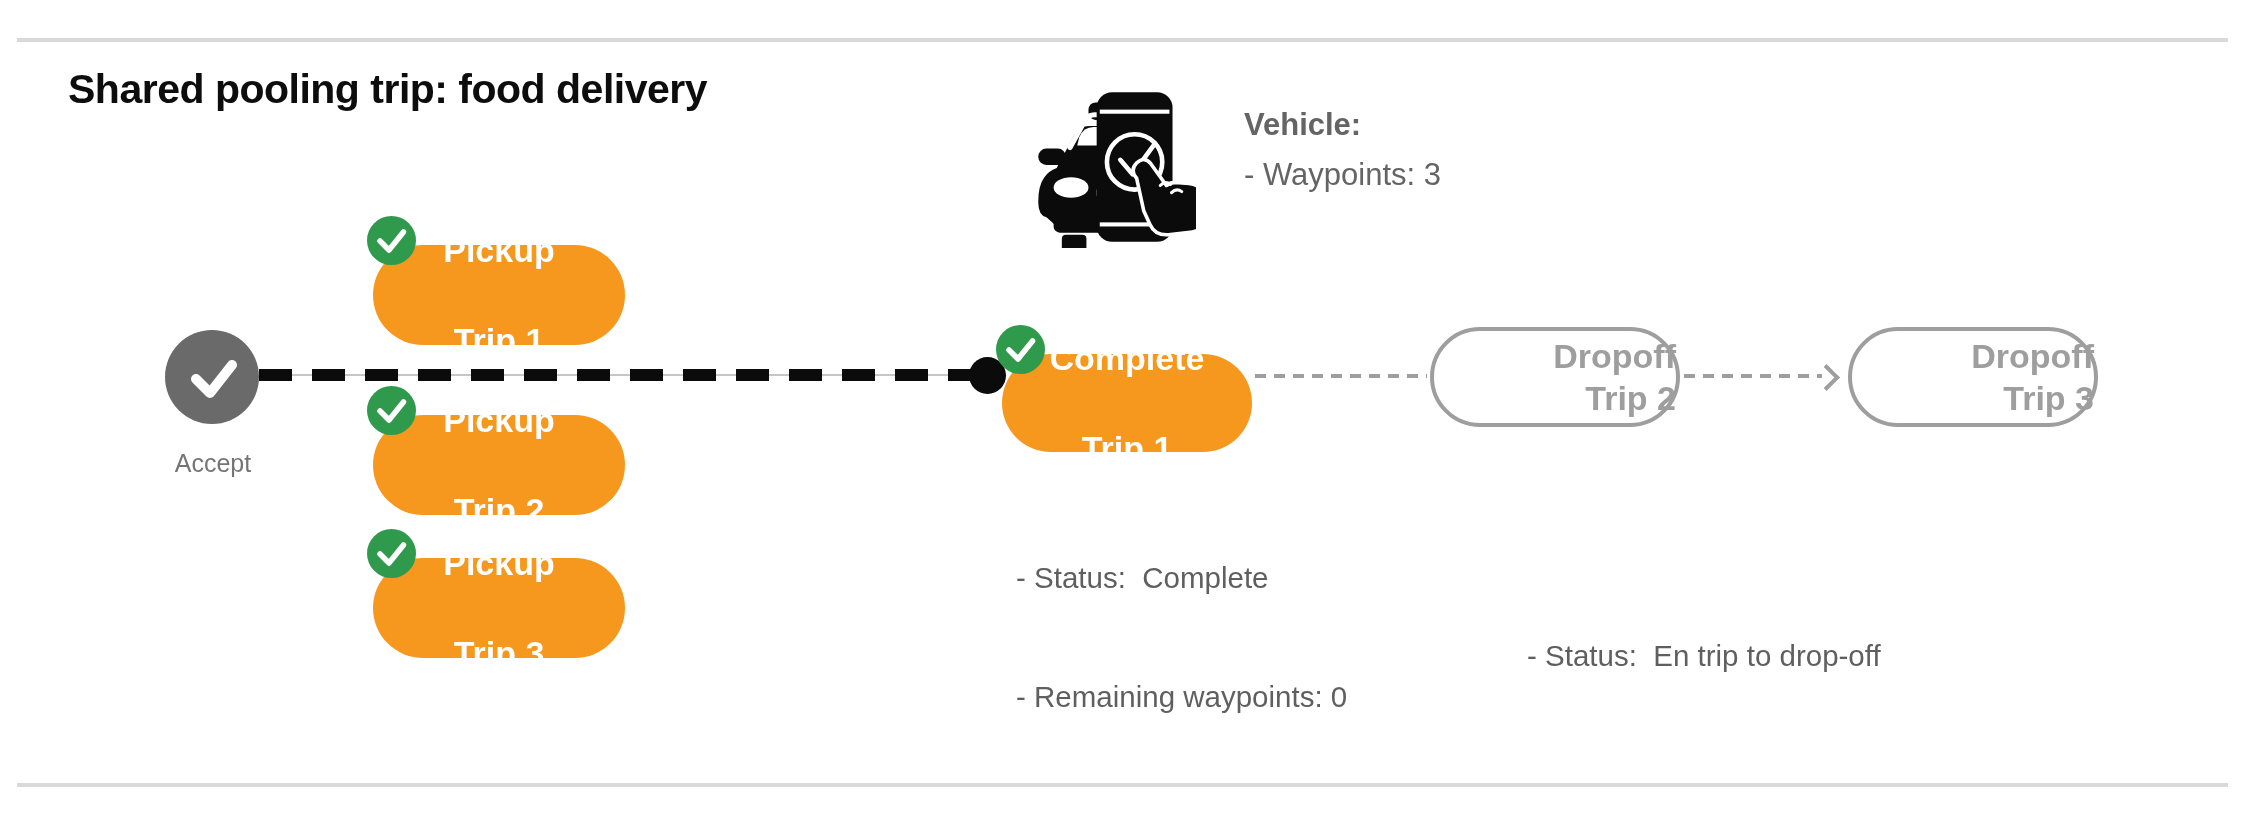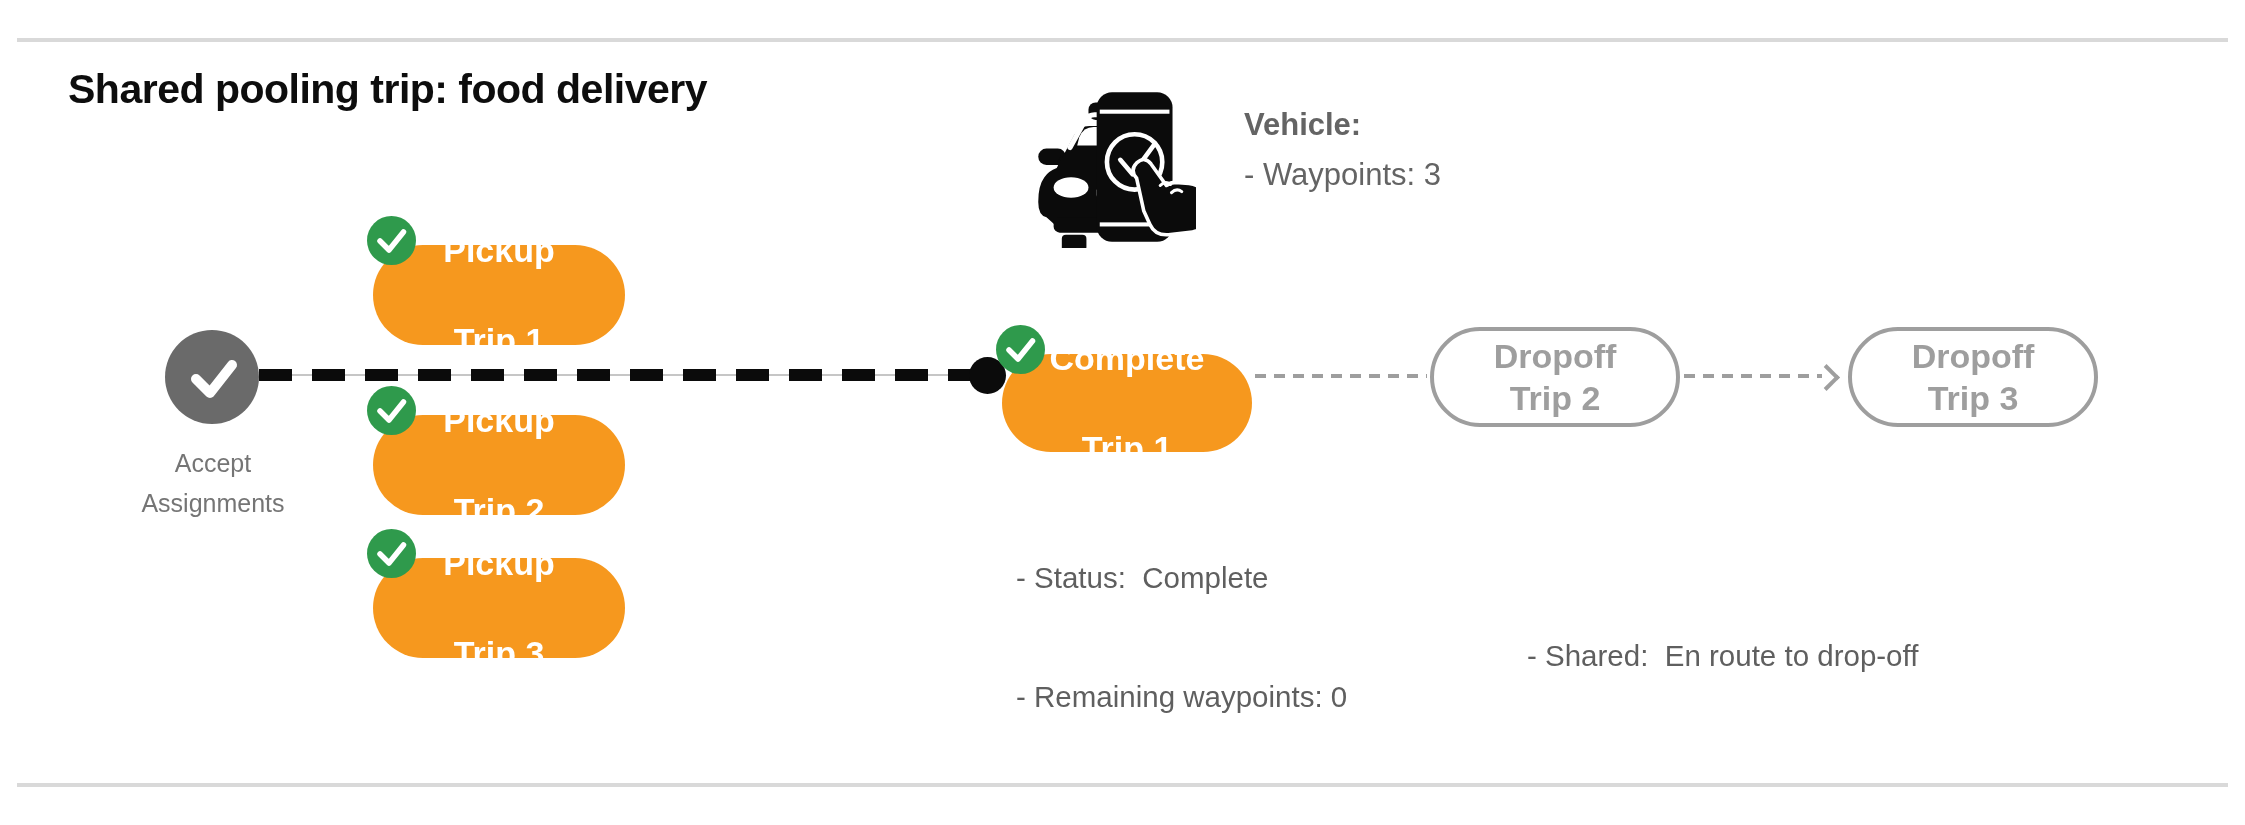--- a/index.html
+++ b/index.html
@@ -41,21 +41,21 @@
     background:repeating-linear-gradient(90deg,var(--route-black,#0b0b0b) 0 33px,transparent 33px 53px);
   }
   .dot{position:absolute;left:969px;top:357px;width:37px;height:37px;border-radius:50%;background:var(--route-black,#0b0b0b);}
 
   
   .pill{
     position:absolute;display:flex;flex-direction:column;align-items:center;justify-content:center;
     border-radius:52px;font-size:34px;font-weight:bold;line-height:42px;text-align:center;
   }
   .pill.orange{background:var(--accent-orange,#f6981e);color:#ffffff;gap:48px;}
-  .pill.outline{background:#fff;border:4px solid var(--outline-gray,#9e9e9e);color:var(--outline-gray,#9e9e9e);}
+  .pill.outline{background:#fff;border:4px solid var(--outline-gray,#9e9e9e);color:var(--outline-gray,#9e9e9e);align-items:flex-end;}
   .p1{left:373px;top:245px;width:252px;height:100px;}
   .p2{left:373px;top:415px;width:252px;height:100px;}
   .p3{left:373px;top:558px;width:252px;height:100px;}
   .pc{left:1002px;top:327px;width:250px;height:98px;margin-top:27px;}
   .d2{left:1430px;top:327px;width:242px;height:92px;}
   .d3{left:1848px;top:327px;width:242px;height:92px;}
 
   .badge{position:absolute;left:-6px;top:-29px;width:49px;height:49px;}
 
   
@@ -117,21 +117,20 @@
     </div>
   </div>
 
   <div class="start-circle">
     <svg width="56" height="56" viewBox="0 0 56 56">
       <path d="M12 30 l14 14 22 -28" fill="none" stroke="#ffffff" stroke-width="10" stroke-linecap="round" stroke-linejoin="round"></path>
     </svg>
   </div>
   <div class="start-label">
     <div>Accept</div>
-    <div>Assignments</div>
   </div>
 
   <div class="route"></div>
   <div class="dot"></div>
 
   <div class="pill orange p1">
     <svg class="badge" viewBox="0 0 49 49">
       <circle cx="24.5" cy="24.5" r="24.5" fill="var(--success-green,#2f9a4c)"></circle>
       <path d="M13 25 l9 9 14.5 -18" fill="none" stroke="#ffffff" stroke-width="5.5" stroke-linecap="round" stroke-linejoin="round"></path>
     </svg>
@@ -181,18 +180,18 @@
 
   <div class="status sl">
     <div>- Status:  Complete</div>
     <div>- Remaining waypoints: 0</div>
     
     
     
   </div>
 
   <div class="status sr">
-    <div>- Shared:  En route to drop-off</div>
+    <div>- Status:  En trip to drop-off</div>
     
   </div>
 
   <div class="rule bottom"></div>
 </div>
 
 </body></html>

